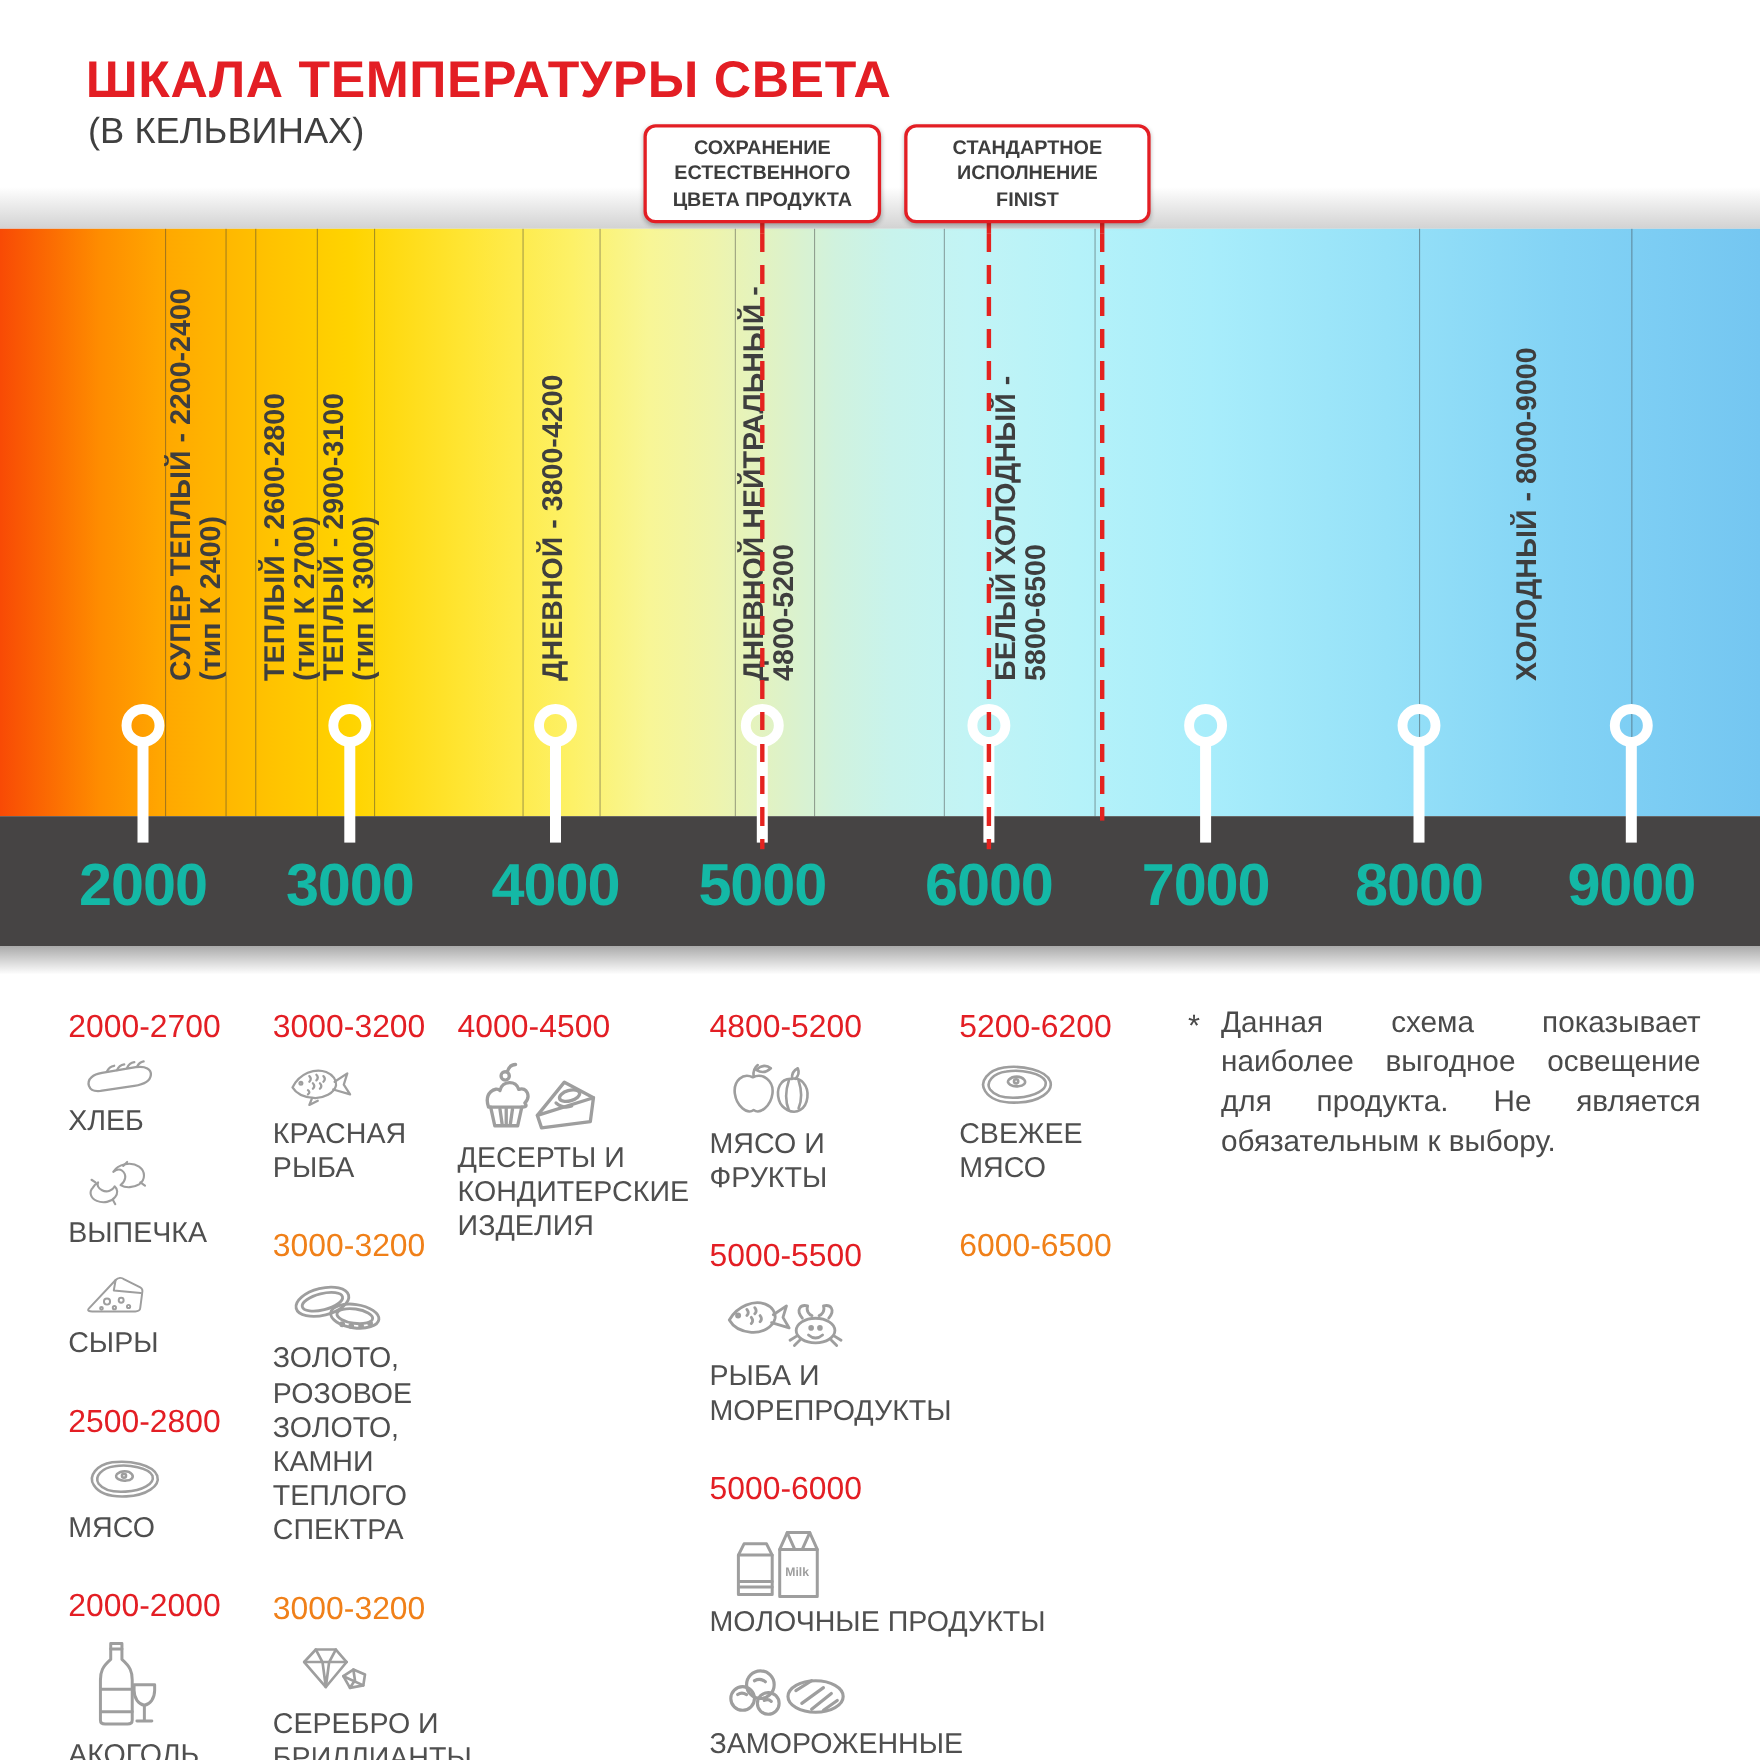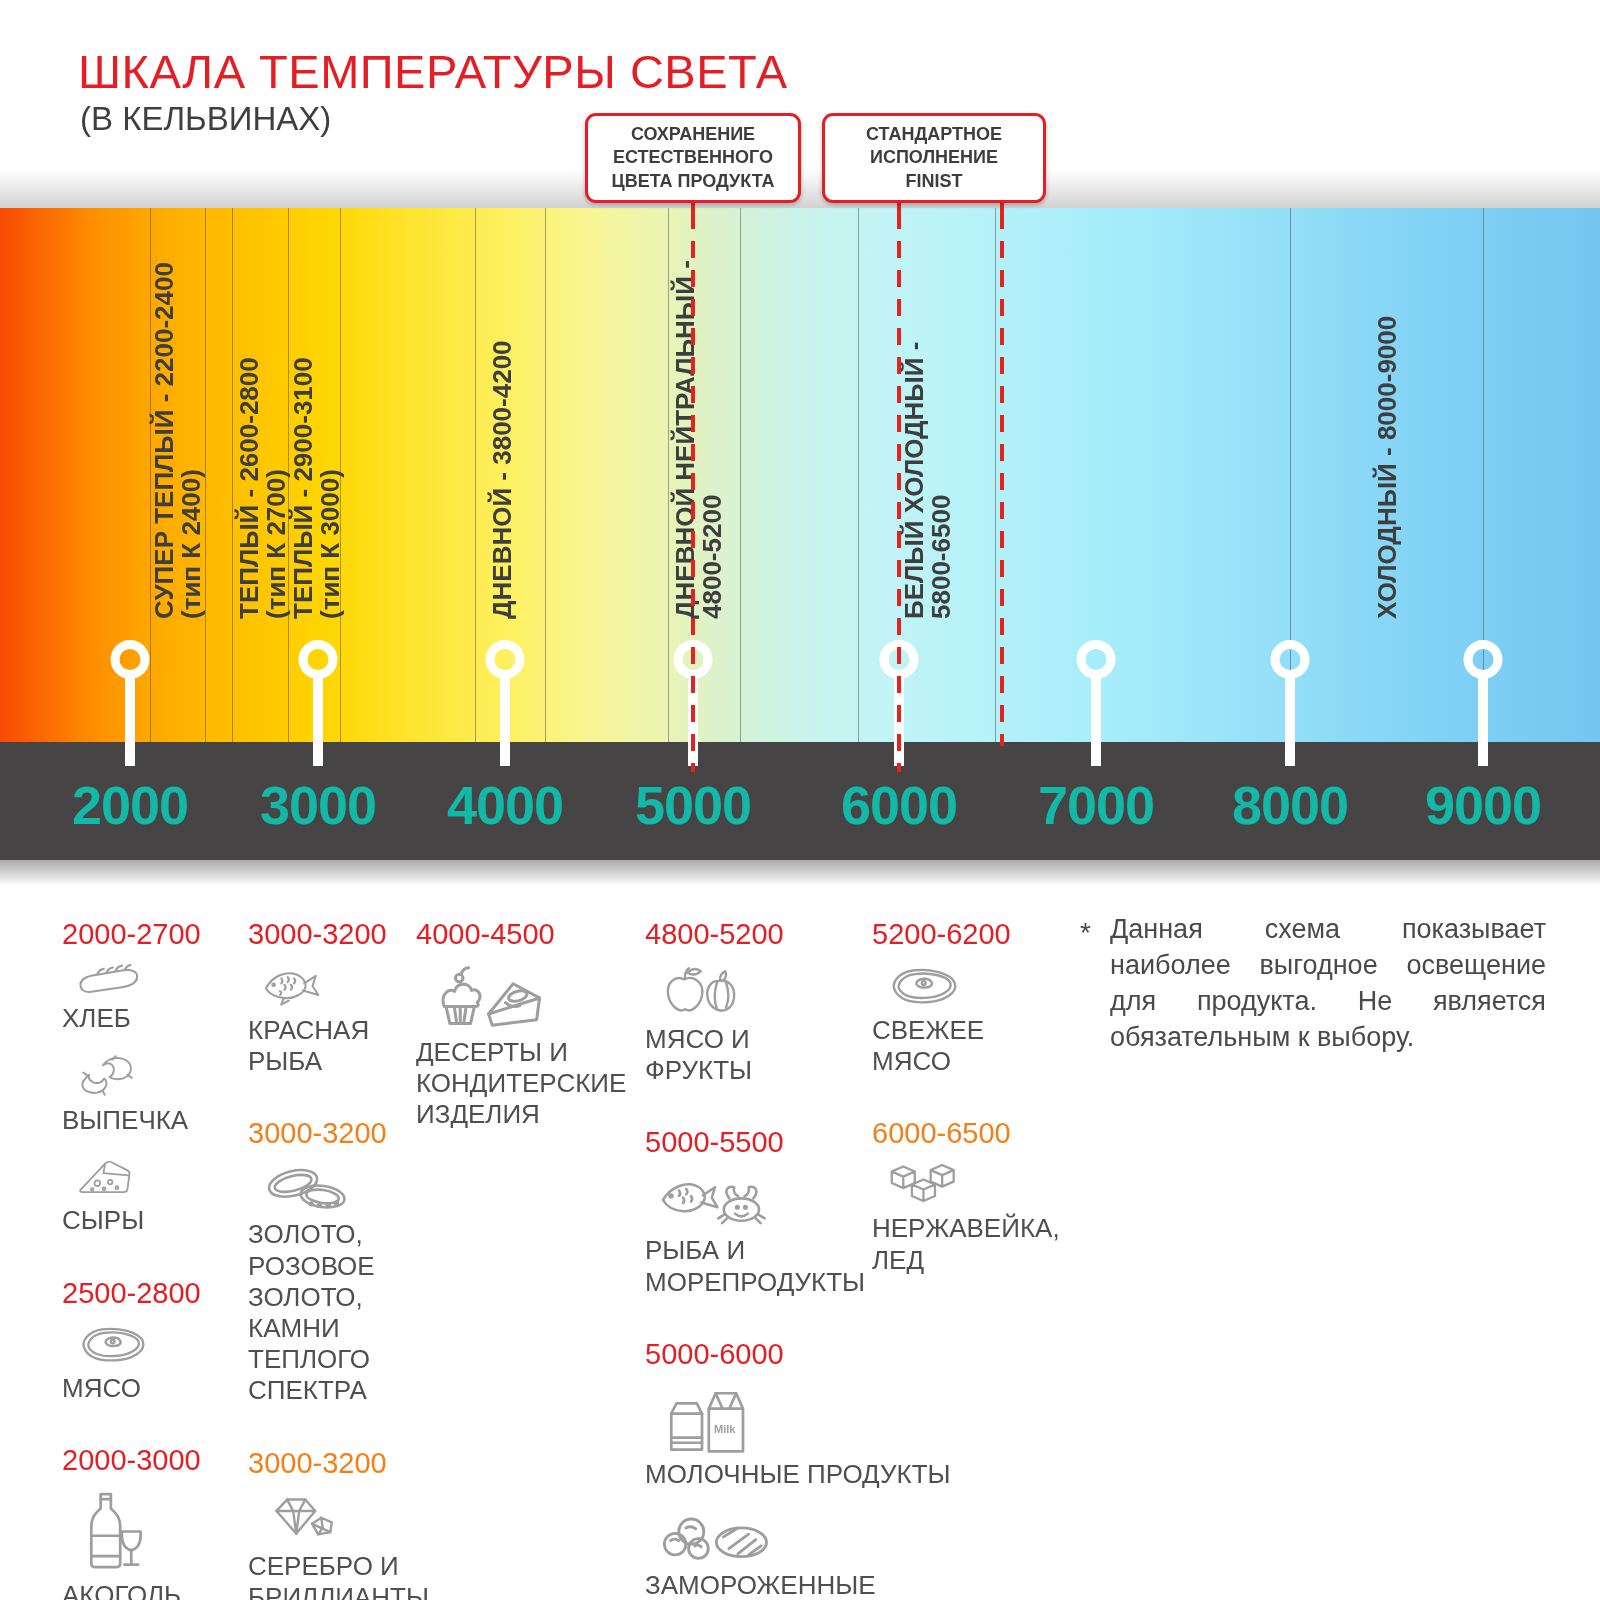--- a/index.html
+++ b/index.html
@@ -1,20 +1,20 @@
 <!DOCTYPE html>
 <html><head>
 <meta charset="utf-8">
 <style>
   html,body{margin:0;padding:0;background:#fff}
   body{width:1600px;height:1600px;position:relative;font-family:"Liberation Sans",sans-serif;overflow:hidden;color:#4f4f4f}
   .abs{position:absolute}
 
   
-  .title{left:78px;top:44px;font-size:47px;font-weight:normal;color:#e31e24;letter-spacing:.5px;white-space:nowrap}
+  .title{left:78px;top:44px;font-size:47px;font-weight:bold;color:#e31e24;letter-spacing:.5px;white-space:nowrap}
   .subtitle{left:80px;top:100px;font-size:33px;color:#3f3f3f;white-space:nowrap}
 
   
   .callout{background:#fff;border:3px solid #e31e24;border-radius:11px;box-shadow:0 2px 4px rgba(0,0,0,.25);
            font-size:18px;font-weight:bold;color:#3d3d3d;text-align:center;line-height:1.28;
            display:flex;align-items:center;justify-content:center;white-space:pre-line;z-index:7}
   .co1{left:585px;top:113px;width:210px;height:84px}
   .co2{left:822px;top:113px;width:218px;height:84px}
 
   
@@ -309,21 +309,21 @@
   <div class="sec">
     <div class="range">2500-2800</div>
     <div class="item">
       <svg class="icon" style="width:72px;height:45px">
           <use href="#i-meat"></use>
         </svg>
       <div class="ilabel">МЯСО</div>
     </div>
   </div>
   <div class="sec">
-    <div class="range">2000-3000</div>
+    <div class="range">2000-2000</div>
     <div class="item">
       <svg class="icon" style="width:68px;height:85px">
           <use href="#i-alcohol"></use>
         </svg>
       <div class="ilabel">АКОГОЛЬ</div>
     </div>
   </div>
 </div>
 
 <div class="abs col" style="left:248px;width:185px">
@@ -420,26 +420,19 @@
     <div class="item">
       <svg class="icon" style="width:74px;height:46px">
           <use href="#i-meat"></use>
         </svg>
       <div class="ilabel">СВЕЖЕЕ
 МЯСО</div>
     </div>
   </div>
   <div class="sec">
     <div class="range orange">6000-6500</div>
-    <div class="item">
-      <svg class="icon" style="width:72px;height:45px">
-          <use href="#i-ice"></use>
-        </svg>
-      <div class="ilabel">НЕРЖАВЕЙКА,
-ЛЕД</div>
-    </div>
   </div>
 </div>
 
 <div class="abs footnote">
   <div class="star">*</div>
   <div class="txt">Данная схема показывает наиболее выгодное освещение для продукта. Не является обязательным к выбору.</div>
 </div>
 
 </body></html>

